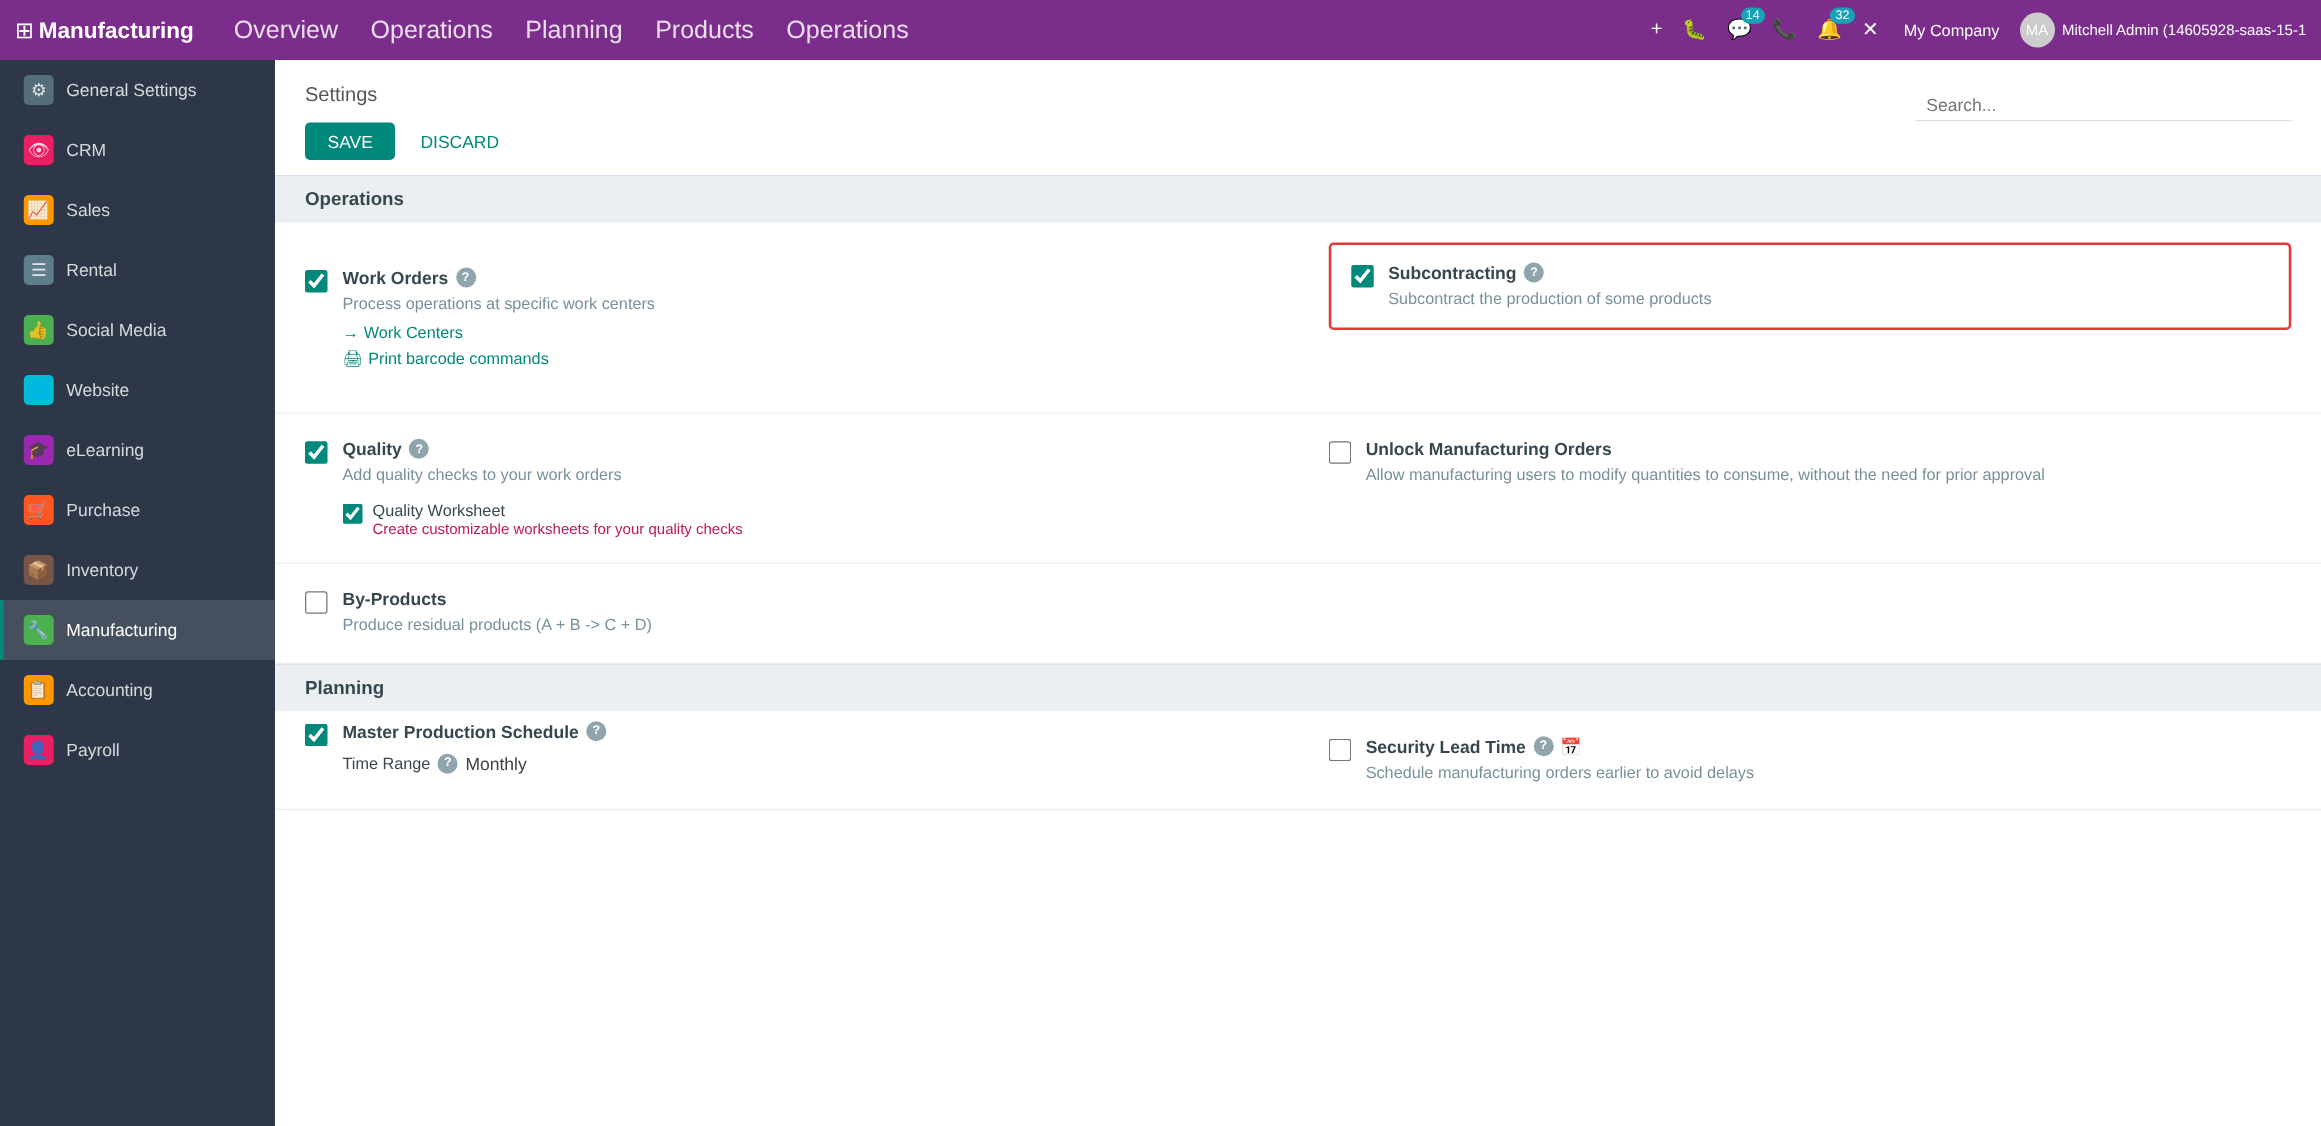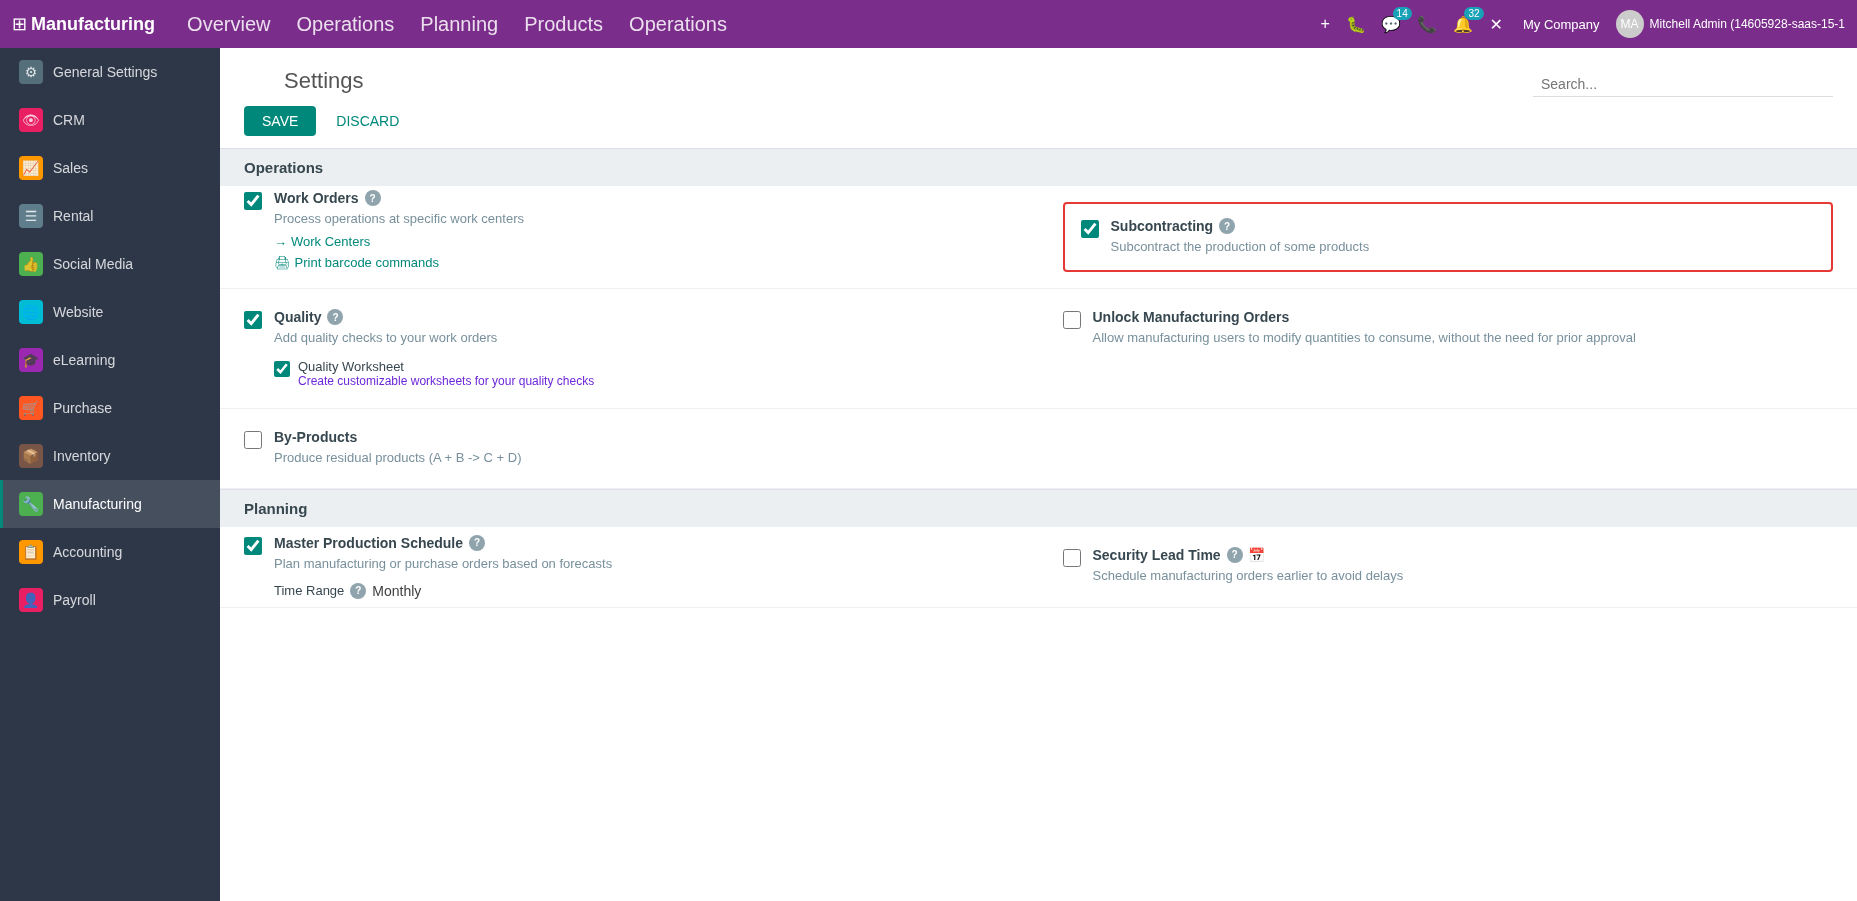--- a/index.html
+++ b/index.html
@@ -111,25 +111,24 @@
       overflow-y: auto;
       background: #fff;
     }
 
     
     .settings-header {
       padding: 20px 24px 12px;
       background: #fff;
     }
     .settings-title {
-      font-size: 22px;
+      font-size: 16px;
       font-weight: 400;
       color: #555;
       margin-bottom: 12px;
-      margin-left: 40px;
     }
     .header-actions { display: flex; gap: 8px; align-items: center; }
     .btn-save {
       background: #00897b;
       color: white;
       border: none;
       padding: 7px 18px;
       border-radius: 4px;
       cursor: pointer;
       font-size: 14px;
@@ -217,21 +216,21 @@
     }
     .sub-checkbox {
       width: 16px;
       height: 16px;
       margin-top: 2px;
       flex-shrink: 0;
       cursor: pointer;
       accent-color: #00897b;
     }
     .sub-label { font-size: 13px; color: #37474f; font-weight: 500; }
-    .sub-desc { font-size: 12px; color: #6d28d9; }
+    .sub-desc { font-size: 12px; color: #be185d; }
     .setting-cell {
       padding: 16px 16px;
       display: flex;
       align-items: flex-start;
       gap: 12px;
     }
     .setting-cell.highlighted {
       border: 2px solid #e53935;
       border-radius: 4px;
     }
@@ -342,21 +341,21 @@
         <input class="search-input" type="text" placeholder="Search..." style="">
       </div>
     </div>
 
     <div class="section-header">
       <span>Operations</span>
     </div>
 
     <div style="display:grid; grid-template-columns:1fr 1fr; border-bottom: 1px solid #f0f0f0;">
 
-      <div class="setting-cell" style="padding:4px 24px;">
+      <div class="setting-cell" style="padding:36px 24px;">
         <input type="checkbox" class="setting-checkbox" checked="" style="">
         <div class="setting-content">
           <div class="setting-title">
             <span>Work Orders</span>
             <span class="help-icon">?</span>
           </div>
           <div class="setting-desc">Process operations at specific work centers</div>
           <a class="setting-link">
             <span>→</span>
             <span>Work Centers</span>
@@ -433,21 +432,20 @@
 
     <div style="display:grid; grid-template-columns:1fr 1fr; border-bottom: 1px solid #f0f0f0;">
 
       <div class="setting-cell" style="padding:8px 24px;">
         <input type="checkbox" class="setting-checkbox" checked="" style="">
         <div class="setting-content">
           <div class="setting-title">
             <span>Master Production Schedule</span>
             <span class="help-icon">?</span>
           </div>
-          <div class="setting-desc">Plan manufacturing or purchase orders based on forecasts</div>
           <div style="margin-top:10px; display:flex; align-items:center; gap:6px;">
             <span style="font-size:13px; color:#37474f;">Time Range</span>
             <span class="help-icon">?</span>
             <span style="font-size:14px; color:#404040; font-weight:500;">Monthly</span>
           </div>
         </div>
       </div>
 
       <div class="setting-cell" style="padding:20px 24px;">
         <input type="checkbox" class="setting-checkbox" style="">

